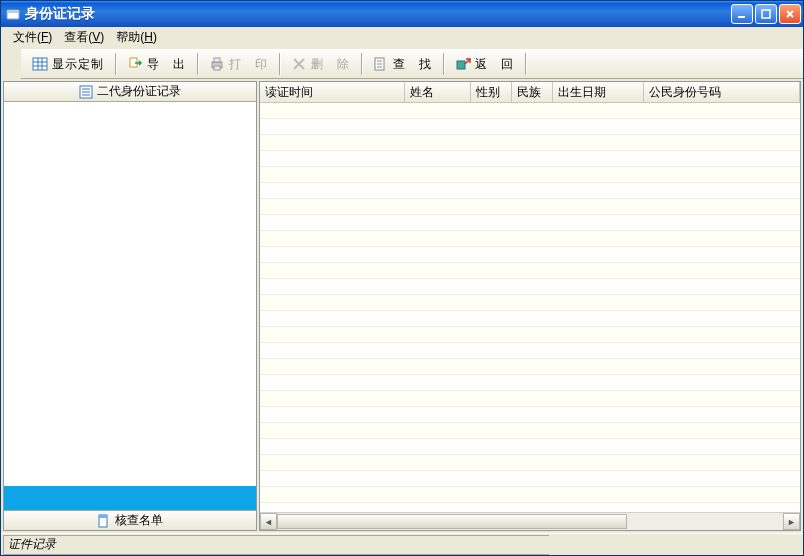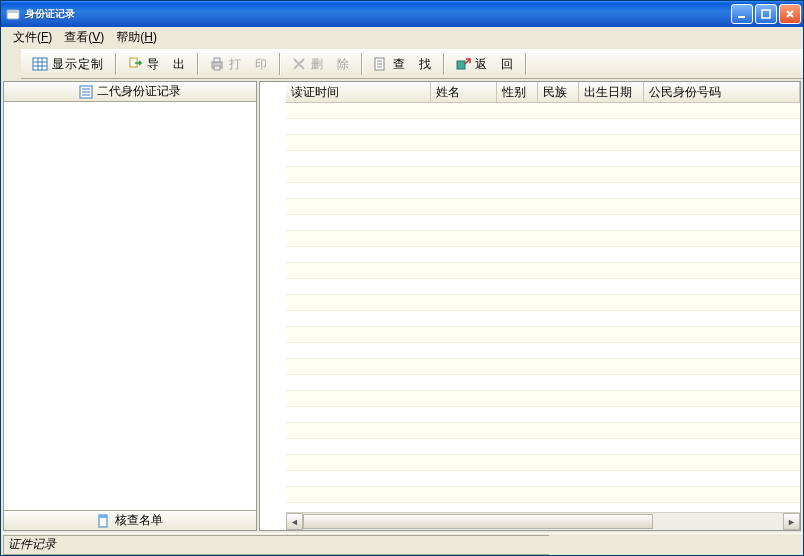--- a/index.html
+++ b/index.html
@@ -2,21 +2,21 @@
 <html><head>
 <meta charset="utf-8">
 <style>
   html, body { margin:0; padding:0; font-family:"Microsoft YaHei","SimSun",Tahoma,sans-serif; font-size:12px; }
   body { background:#ece9d8; }
   .window { width:804px; height:556px; box-sizing:border-box; border:1px solid #003c74; background:#ece9d8; display:flex; flex-direction:column; position:relative; }
 
   
   .titlebar { height:26px; background:linear-gradient(to bottom,#3a95ff 0%,#0b5bd9 8%,#2a7ce0 40%,#2168d6 70%,#0f4fc0 100%); display:flex; align-items:center; color:#fff; font-weight:bold; padding:0 2px 0 4px; }
   .titlebar .title-icon { width:16px; height:16px; margin-right:4px; display:flex; align-items:center; justify-content:center; }
-  .titlebar .title-text { flex:1; font-size:10px; text-shadow:0 1px 1px rgba(0,0,0,.4);font-family:Liberation Serif, serif; }
+  .titlebar .title-text { flex:1; font-size:14px; text-shadow:0 1px 1px rgba(0,0,0,.4);font-family:Liberation Serif, serif; }
   .win-btns { display:flex; gap:2px; }
   .win-btn { width:22px; height:20px; border:1px solid #fff; border-radius:3px; display:flex; align-items:center; justify-content:center; box-sizing:border-box; }
   .win-btn.min, .win-btn.max { background:linear-gradient(to bottom,#7db6ff,#2a6fd6); }
   .win-btn.close { background:linear-gradient(to bottom,#ff9e73,#e7542c); }
   .win-btn svg { display:block; }
 
   
   .menubar { height:22px; background:#ece9d8; display:flex; align-items:flex-start; padding:0 6px; box-sizing:border-box; }
   .menubar .menu-item { padding:2px 6px; cursor:default; }
   .menubar .mn { text-decoration:underline; }
@@ -26,26 +26,26 @@
   .tb-btn { display:flex; align-items:center; gap:4px; padding:2px 6px; height:24px; box-sizing:border-box; border:1px solid transparent; }
   .tb-btn.enabled { color:#000; }
   .tb-btn.disabled { color:#a7a6a0;font-family:Liberation Mono, monospace; }
   .tb-sep { width:1px; height:22px; background:#aca899; margin:0 4px; box-shadow:1px 0 0 #fff; }
   .tb-icon { width:16px; height:16px; display:flex; align-items:center; justify-content:center; }
   .tb-label { letter-spacing:1px; }
 
   
   .content { flex:1; display:flex; padding:2px; gap:2px; box-sizing:border-box; overflow:hidden; }
 
-  .left-panel { width:252px; display:flex; flex-direction:column; background:#ffffff; border:1px solid #919b9c; }
+  .left-panel { width:252px; display:flex; flex-direction:column; background:#0ea5e9; border:1px solid #919b9c; }
   .left-header, .left-footer { height:20px; background:linear-gradient(to bottom,#fdfdfb,#ece9d8); border-bottom:1px solid #aca899; display:flex; align-items:center; justify-content:center; gap:4px; box-sizing:border-box; }
   .left-footer { border-bottom:none; border-top:1px solid #aca899;margin-top:24px; }
   .left-body { flex:1; background:#fff; }
 
-  .right-panel { flex:1; display:flex; flex-direction:column; background:#fff; border:1px solid #919b9c; position:relative;padding-left:26px; }
+  .right-panel { flex:1; display:flex; flex-direction:column; background:#fff; border:1px solid #919b9c; position:relative; }
   .grid-header { display:flex; height:20px; background:linear-gradient(to bottom,#fdfdfb,#ece9d8); border-bottom:1px solid #cbc7b8; flex:0 0 auto; }
   .grid-header .col { border-right:1px solid #cbc7b8; display:flex; align-items:center; padding:0 5px; box-sizing:border-box; overflow:hidden; white-space:nowrap; }
   .grid-body { flex:1; overflow:hidden; position:relative; }
   .grid-rows { position:absolute; inset:0; overflow:hidden; }
   .grid-row { height:16px; box-sizing:border-box; border-bottom:1px solid #ededde; }
   .grid-row:nth-child(odd){ background:#fffff5; }
   .grid-row:nth-child(even){ background:#ffffff; }
 
   .h-scroll { height:17px; background:#ece9d8; display:flex; align-items:center; border-top:1px solid #d4d0c8; }
   .scroll-btn { width:17px; height:17px; background:linear-gradient(to bottom,#fff,#dcd8cc); border:1px solid #b9b5a8; box-sizing:border-box; display:flex; align-items:center; justify-content:center; font-size:9px; color:#555; }

